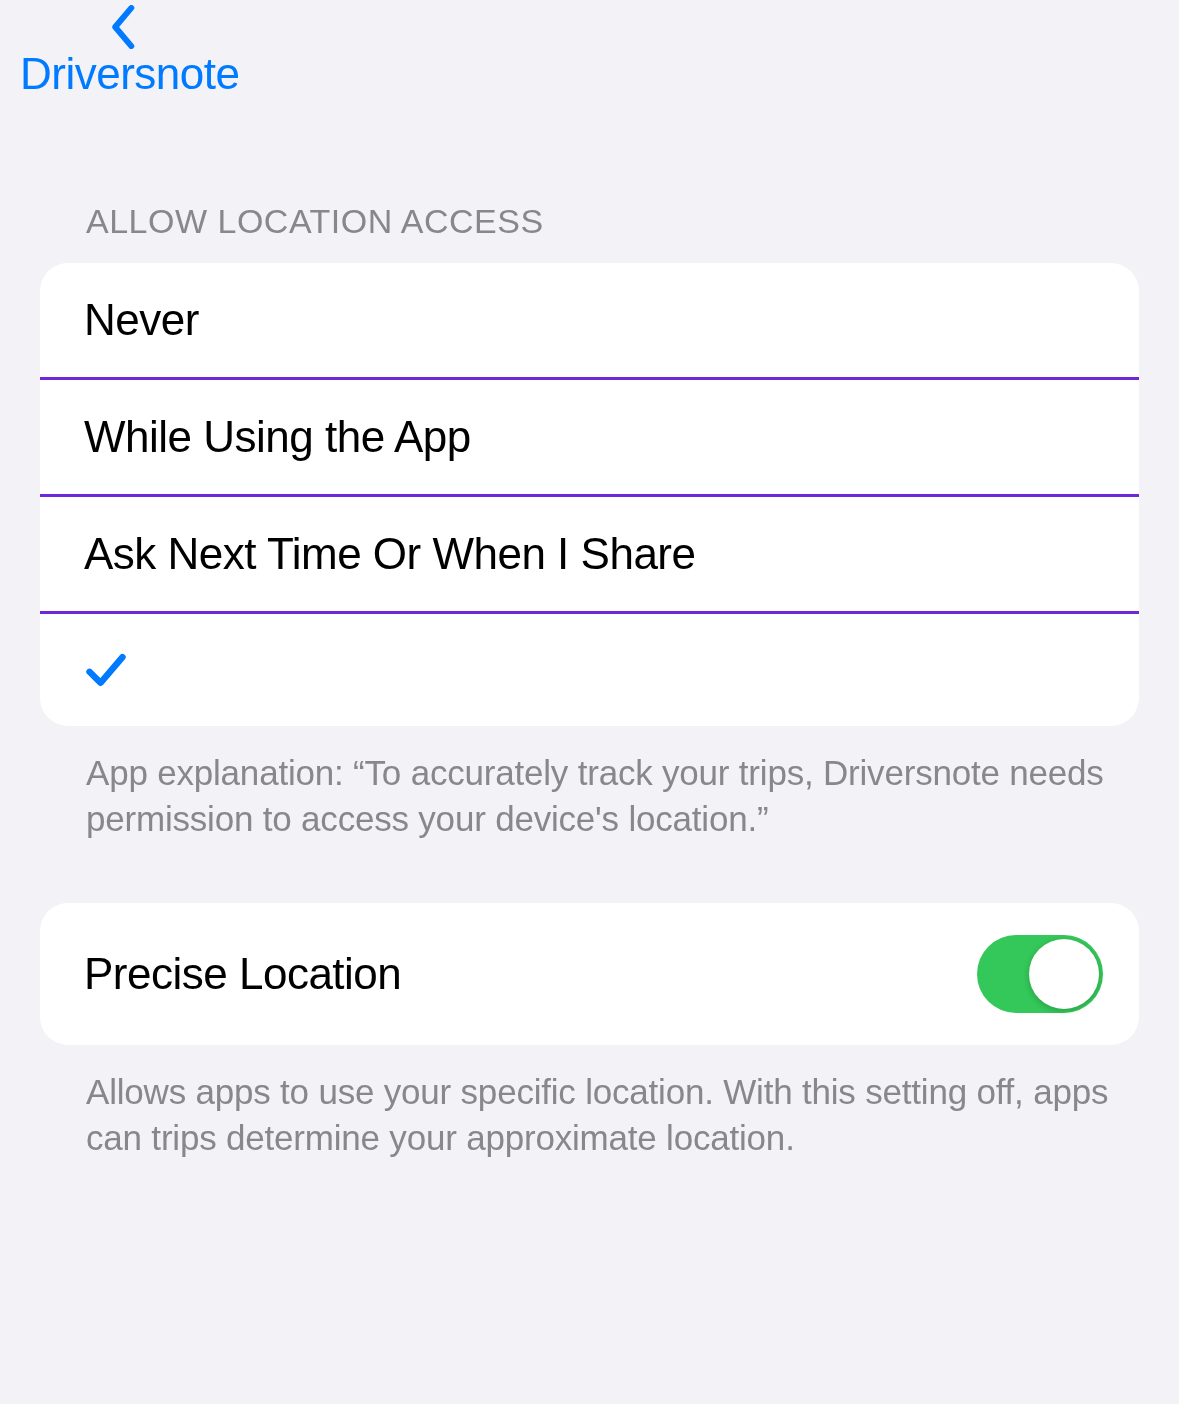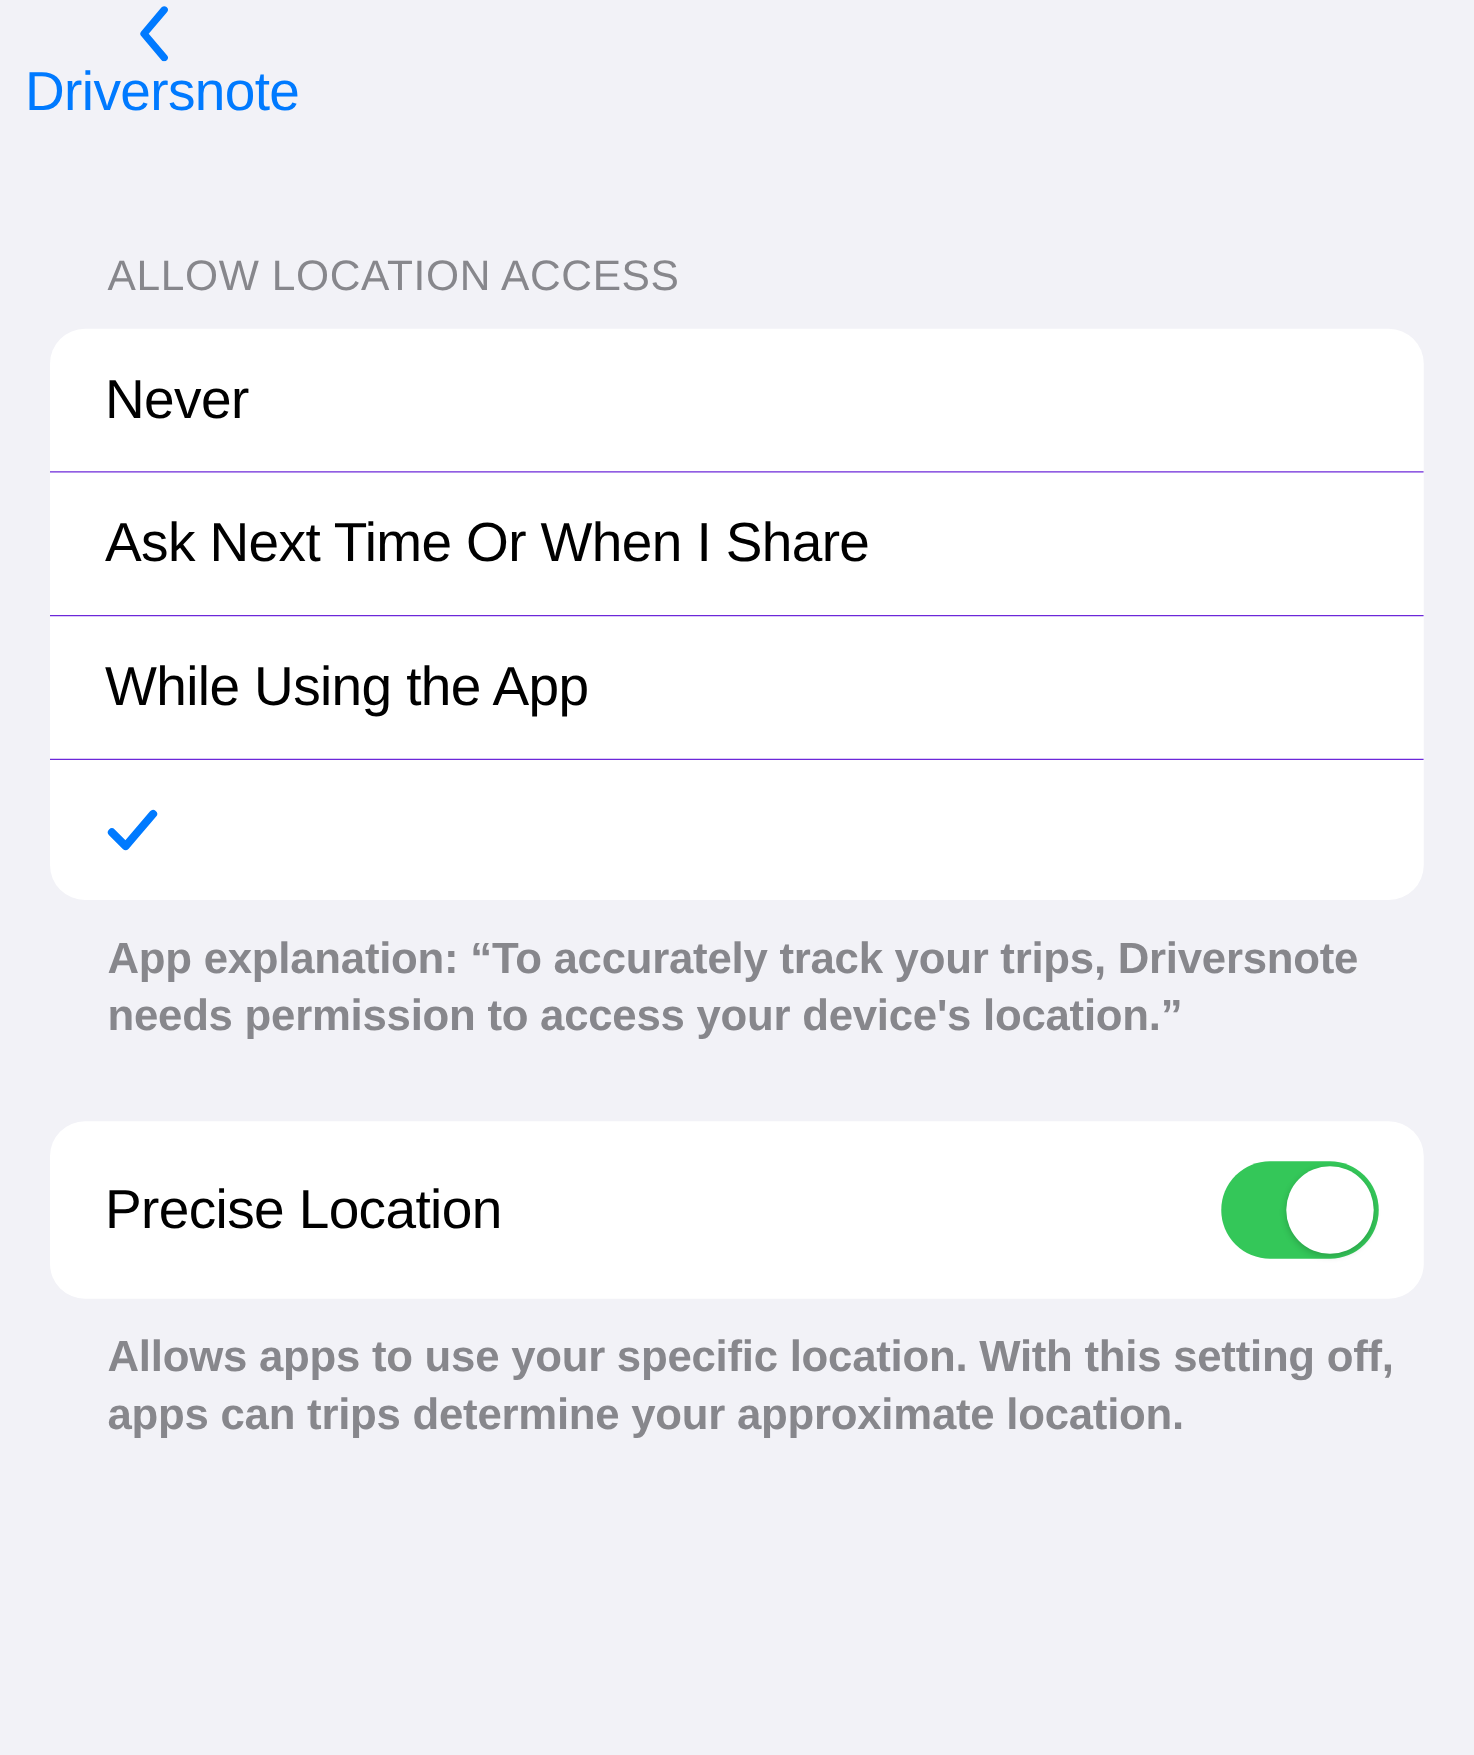--- a/index.html
+++ b/index.html
@@ -66,31 +66,31 @@
       justify-content: space-between;
       padding: 32px 36px 32px 44px;
       font-size: 44px;
       font-weight: 400;
       color: #000;
       cursor: pointer;
       min-height: 112px;
       letter-spacing: -0.5px;
     }
     .settings-row:not(:last-child) {
-      border-bottom: 1px solid #6d28d9;
+      border-bottom: 3px solid #6d28d9;
     }
     .checkmark {
       width: 44px;
       height: 44px;
       stroke: #007aff;
     }
     .footer-text {
       color: #87878c;
       font-size: 35px;
-      font-weight: 700;
+      font-weight: 400;
       padding: 24px 48px 0 86px;
       line-height: 1.3;
       letter-spacing: -0.2px;
     }
     .spacer {
       height: 62px;
     }
     .toggle {
       width: 126px;
       height: 78px;
@@ -127,25 +127,25 @@
 </div>
 
 <div class="section-header">ALLOW LOCATION ACCESS</div>
 
 <div class="settings-group">
   <div class="settings-row">
     <span>Never</span>
 
   </div>
   <div class="settings-row">
-    <span>Ask Next Time Or When I Share</span>
+    <span>While Using the App</span>
 
   </div>
   <div class="settings-row">
-    <span>While Using the App</span>
+    <span>Ask Next Time Or When I Share</span>
 
   </div>
   <div class="settings-row">
     <svg class="checkmark" viewBox="0 0 24 24" fill="none">
       <path d="M3 13 L9 19 L21 5" stroke-width="3.5" stroke-linecap="round" stroke-linejoin="round"></path>
     </svg>
   </div>
 </div>
 
 <div class="footer-text">App explanation: “To accurately track your trips, Driversnote needs permission to access your device's location.”</div>

